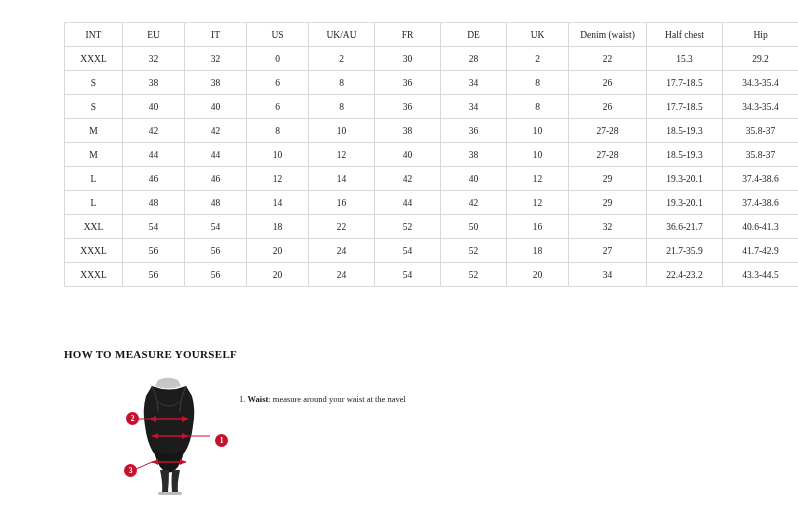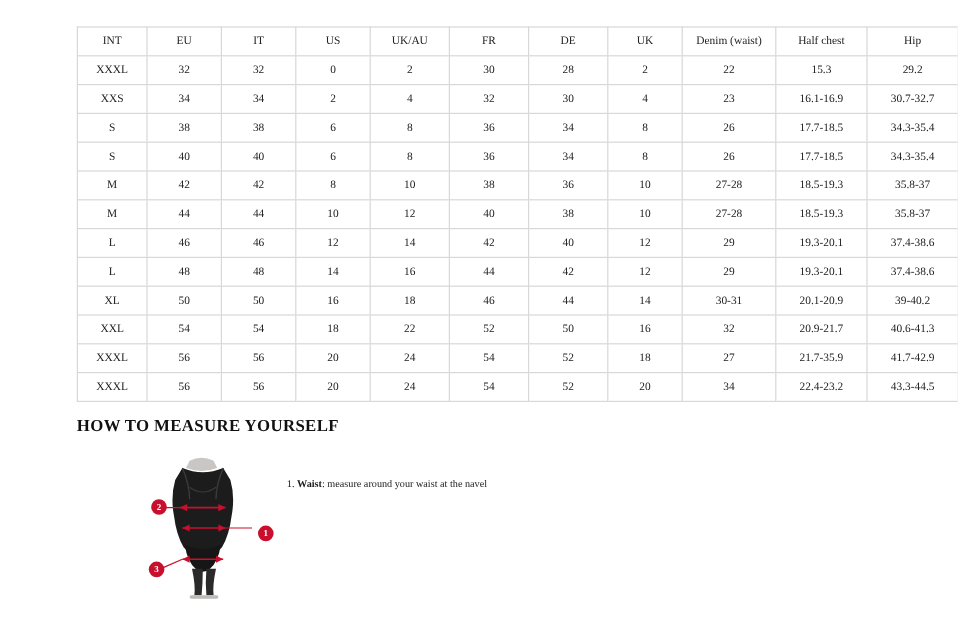--- a/index.html
+++ b/index.html
@@ -65,21 +65,21 @@
   td.left-pad { text-align: center; }
 
   
   .measure-section {
     position: absolute;
     left: 64px;
     top: 348px;
     width: 672px;
   }
   .measure-title {
-    font-size: 14px;
+    font-size: 11px;
     font-weight: bold;
     letter-spacing: 0.3px;
     color: #111111;
     margin: 0 0 8px 0;
   }
   .measure-body {
     position: relative;
     height: 140px;
   }
   .figure-box {
@@ -163,33 +163,20 @@
           <td>0</td>
           <td>2</td>
           <td>30</td>
           <td>28</td>
           <td>2</td>
           <td class="left-pad">22</td>
           <td class="left-pad">15.3</td>
           <td class="left-pad">29.2</td>
         </tr>
         <tr>
-          <td>XXS</td>
-          <td>34</td>
-          <td>34</td>
-          <td>2</td>
-          <td>4</td>
-          <td>32</td>
-          <td>30</td>
-          <td>4</td>
-          <td class="left-pad">23</td>
-          <td class="left-pad">16.1-16.9</td>
-          <td class="left-pad">30.7-32.7</td>
-        </tr>
-        <tr>
           <td>S</td>
           <td>38</td>
           <td>38</td>
           <td>6</td>
           <td>8</td>
           <td>36</td>
           <td>34</td>
           <td>8</td>
           <td class="left-pad">26</td>
           <td class="left-pad">17.7-18.5</td>
@@ -254,43 +241,30 @@
           <td>14</td>
           <td>16</td>
           <td>44</td>
           <td>42</td>
           <td>12</td>
           <td class="left-pad">29</td>
           <td class="left-pad">19.3-20.1</td>
           <td class="left-pad">37.4-38.6</td>
         </tr>
         <tr>
-          <td>XL</td>
-          <td>50</td>
-          <td>50</td>
-          <td>16</td>
-          <td>18</td>
-          <td>46</td>
-          <td>44</td>
-          <td>14</td>
-          <td class="left-pad">30-31</td>
-          <td class="left-pad">20.1-20.9</td>
-          <td class="left-pad">39-40.2</td>
-        </tr>
-        <tr>
           <td>XXL</td>
           <td>54</td>
           <td>54</td>
           <td>18</td>
           <td>22</td>
           <td>52</td>
           <td>50</td>
           <td>16</td>
           <td class="left-pad">32</td>
-          <td class="left-pad">20.9-21.7</td>
+          <td class="left-pad">36.6-21.7</td>
           <td class="left-pad">40.6-41.3</td>
         </tr>
         <tr>
           <td>XXXL</td>
           <td>56</td>
           <td>56</td>
           <td>20</td>
           <td>24</td>
           <td>54</td>
           <td>52</td>

